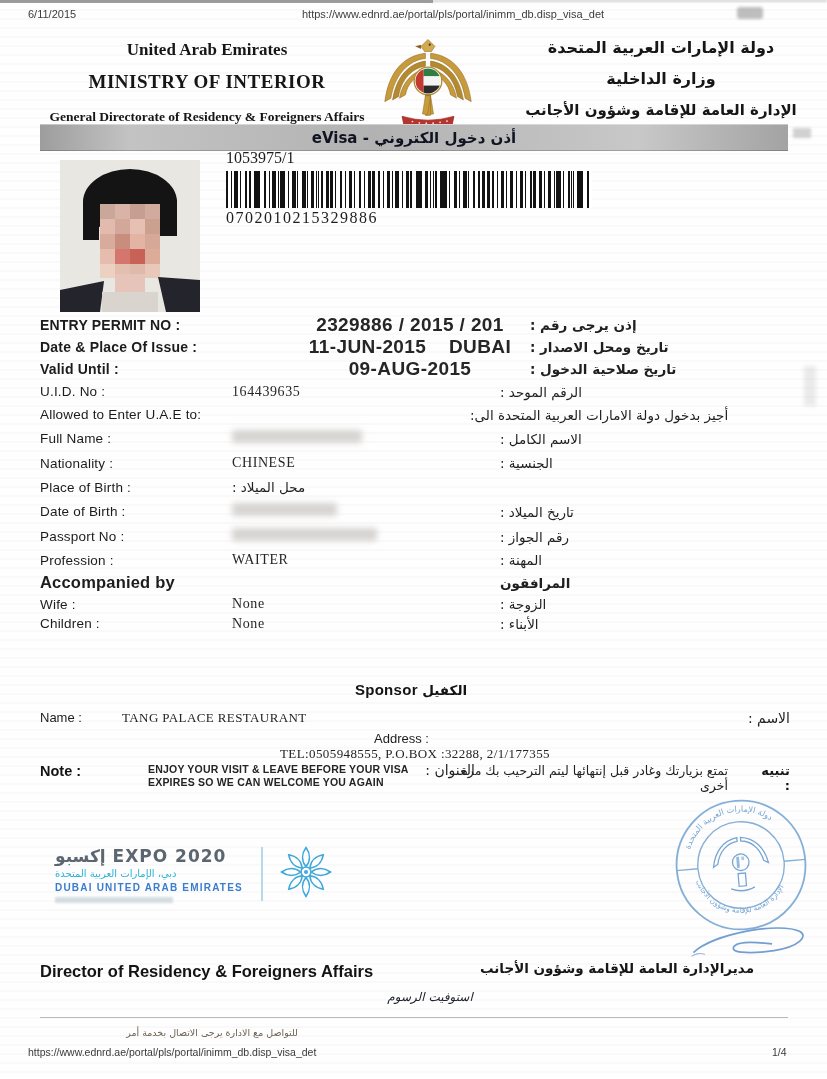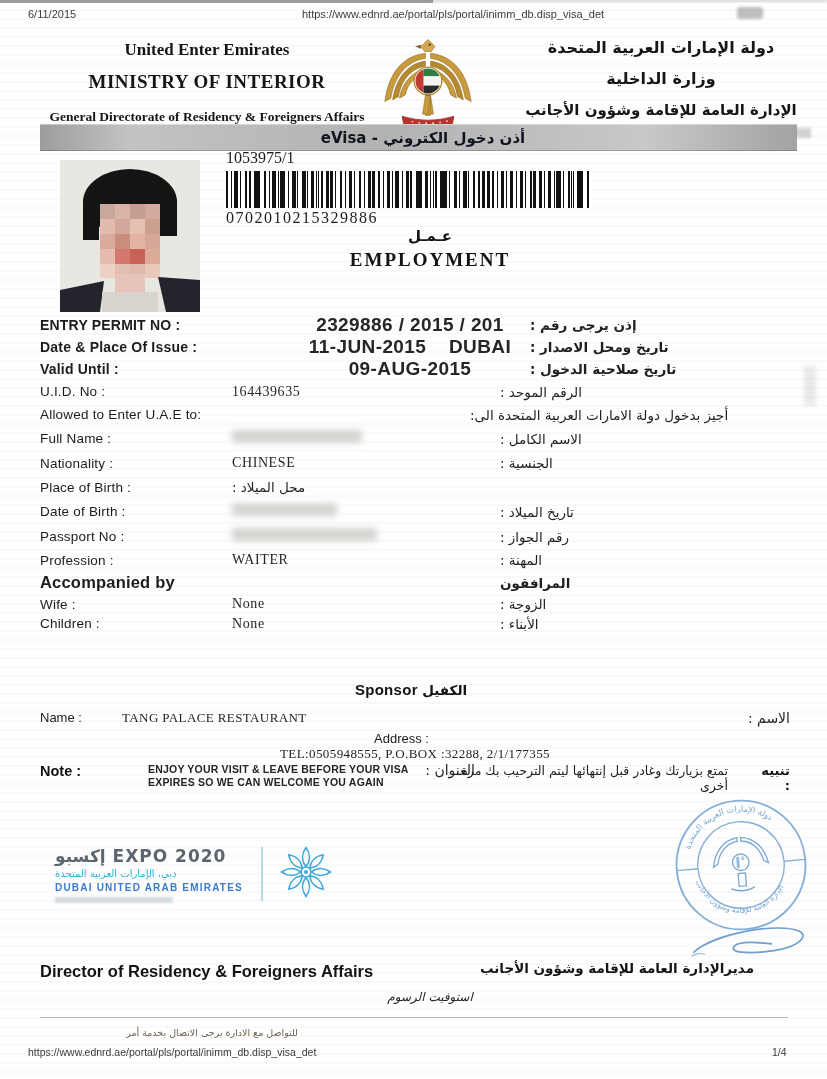--- a/index.html
+++ b/index.html
@@ -29,21 +29,21 @@
   .lh-ar{top:38px;left:520px;width:282px;text-align:center;color:#161616;}
   .lh-ar div{font-weight:bold;font-size:16px;}
   .lh-ar .a2{margin-top:12px;}
   .lh-ar .a3{margin-top:13px;font-size:15px;}
   .emblem{top:36px;left:376px;width:104px;height:92px;}
 
   
   .banner{top:124px;left:40px;width:748px;height:27px;
     background:linear-gradient(90deg,#9d9d9d,#c3c3c3 12%,#b2b2b2 45%,#c8c8c8 80%,#a3a3a3);
     display:flex;align-items:center;justify-content:center;
-    box-shadow:inset 0 1px 0 rgba(255,255,255,.4), inset 0 -1px 0 rgba(0,0,0,.2);padding-left:9px;}
+    box-shadow:inset 0 1px 0 rgba(255,255,255,.4), inset 0 -1px 0 rgba(0,0,0,.2);}
   .banner span{font-family:"DejaVu Sans",sans-serif;direction:rtl;unicode-bidi:plaintext;
     font-weight:bold;font-size:15px;color:#101420;}
 
   
   .photo{top:160px;left:60px;width:140px;height:152px;}
 
   
   .serial{top:149px;left:226px;font-family:"Liberation Serif",serif;font-size:16px;color:#1d1d1d;}
   .barcode{top:171px;left:226px;width:366px;height:37px;background-color:#fff;
     background-image:
@@ -120,21 +120,21 @@
   <div class="abs streak-top"></div>
   <div class="abs streak-top2"></div>
   <div class="abs smudge1"></div>
   <div class="abs smudge2"></div>
   <div class="abs smudge3"></div>
 
   <div class="abs print-date">6/11/2015</div>
   <div class="abs print-url">https://www.ednrd.ae/portal/pls/portal/inimm_db.disp_visa_det</div>
 
   <div class="abs lh-en">
-    <div class="l1">United Enter Emirates</div>
+    <div class="l1">United Arab Emirates</div>
     <div class="l2">MINISTRY OF INTERIOR</div>
     <div class="l3">General Directorate of Residency &amp; Foreigners Affairs</div>
   </div>
 
   <div class="abs emblem">
     <svg viewBox="0 0 120 110" width="104" height="95">
       <g>
         <path d="M57 20 C30 23 14 44 10 76 L17 72 C21 46 37 28 57 26 Z" fill="#c79b3b" stroke="#8a6420" stroke-width=".6"></path>
         <path d="M57 29 C37 32 23 48 19 74 L26 70 C29 50 42 37 57 35 Z" fill="#b58a2e" stroke="#8a6420" stroke-width=".6"></path>
         <path d="M57 38 C43 41 30 53 27 72 L34 68 C36 55 46 46 57 44 Z" fill="#c79b3b" stroke="#8a6420" stroke-width=".6"></path>
@@ -215,24 +215,20 @@
       <rect x="55" y="114" width="30" height="24" fill="#e6c4ba"></rect>
       <path d="M0 130 L44 121 L40 152 L0 152 Z" fill="#24252c"></path>
       <path d="M140 120 L98 117 L106 152 L140 152 Z" fill="#24252c"></path>
       <rect x="42" y="132" width="56" height="20" fill="#d9d5ce"></rect>
     </svg>
   </div>
 
   <div class="abs serial">1053975/1</div>
   <div class="abs barcode"></div>
   <div class="abs bc-num">0702010215329886</div>
-  <div class="abs vtype">
-    <div class="t-ar ar">عـمـل</div>
-    <div class="t-en">EMPLOYMENT</div>
-  </div>
 
   <div class="abs details">
     <div class="drow em h22">
       <div class="lbl">ENTRY PERMIT NO :</div>
       <div class="val">2329886 / 2015 / 201</div>
       <div class="lar">إذن يرجى رقم :</div>
     </div>
     <div class="drow em h22">
       <div class="lbl">Date &amp; Place Of Issue :</div>
       <div class="val">11-JUN-2015    DUBAI</div>

